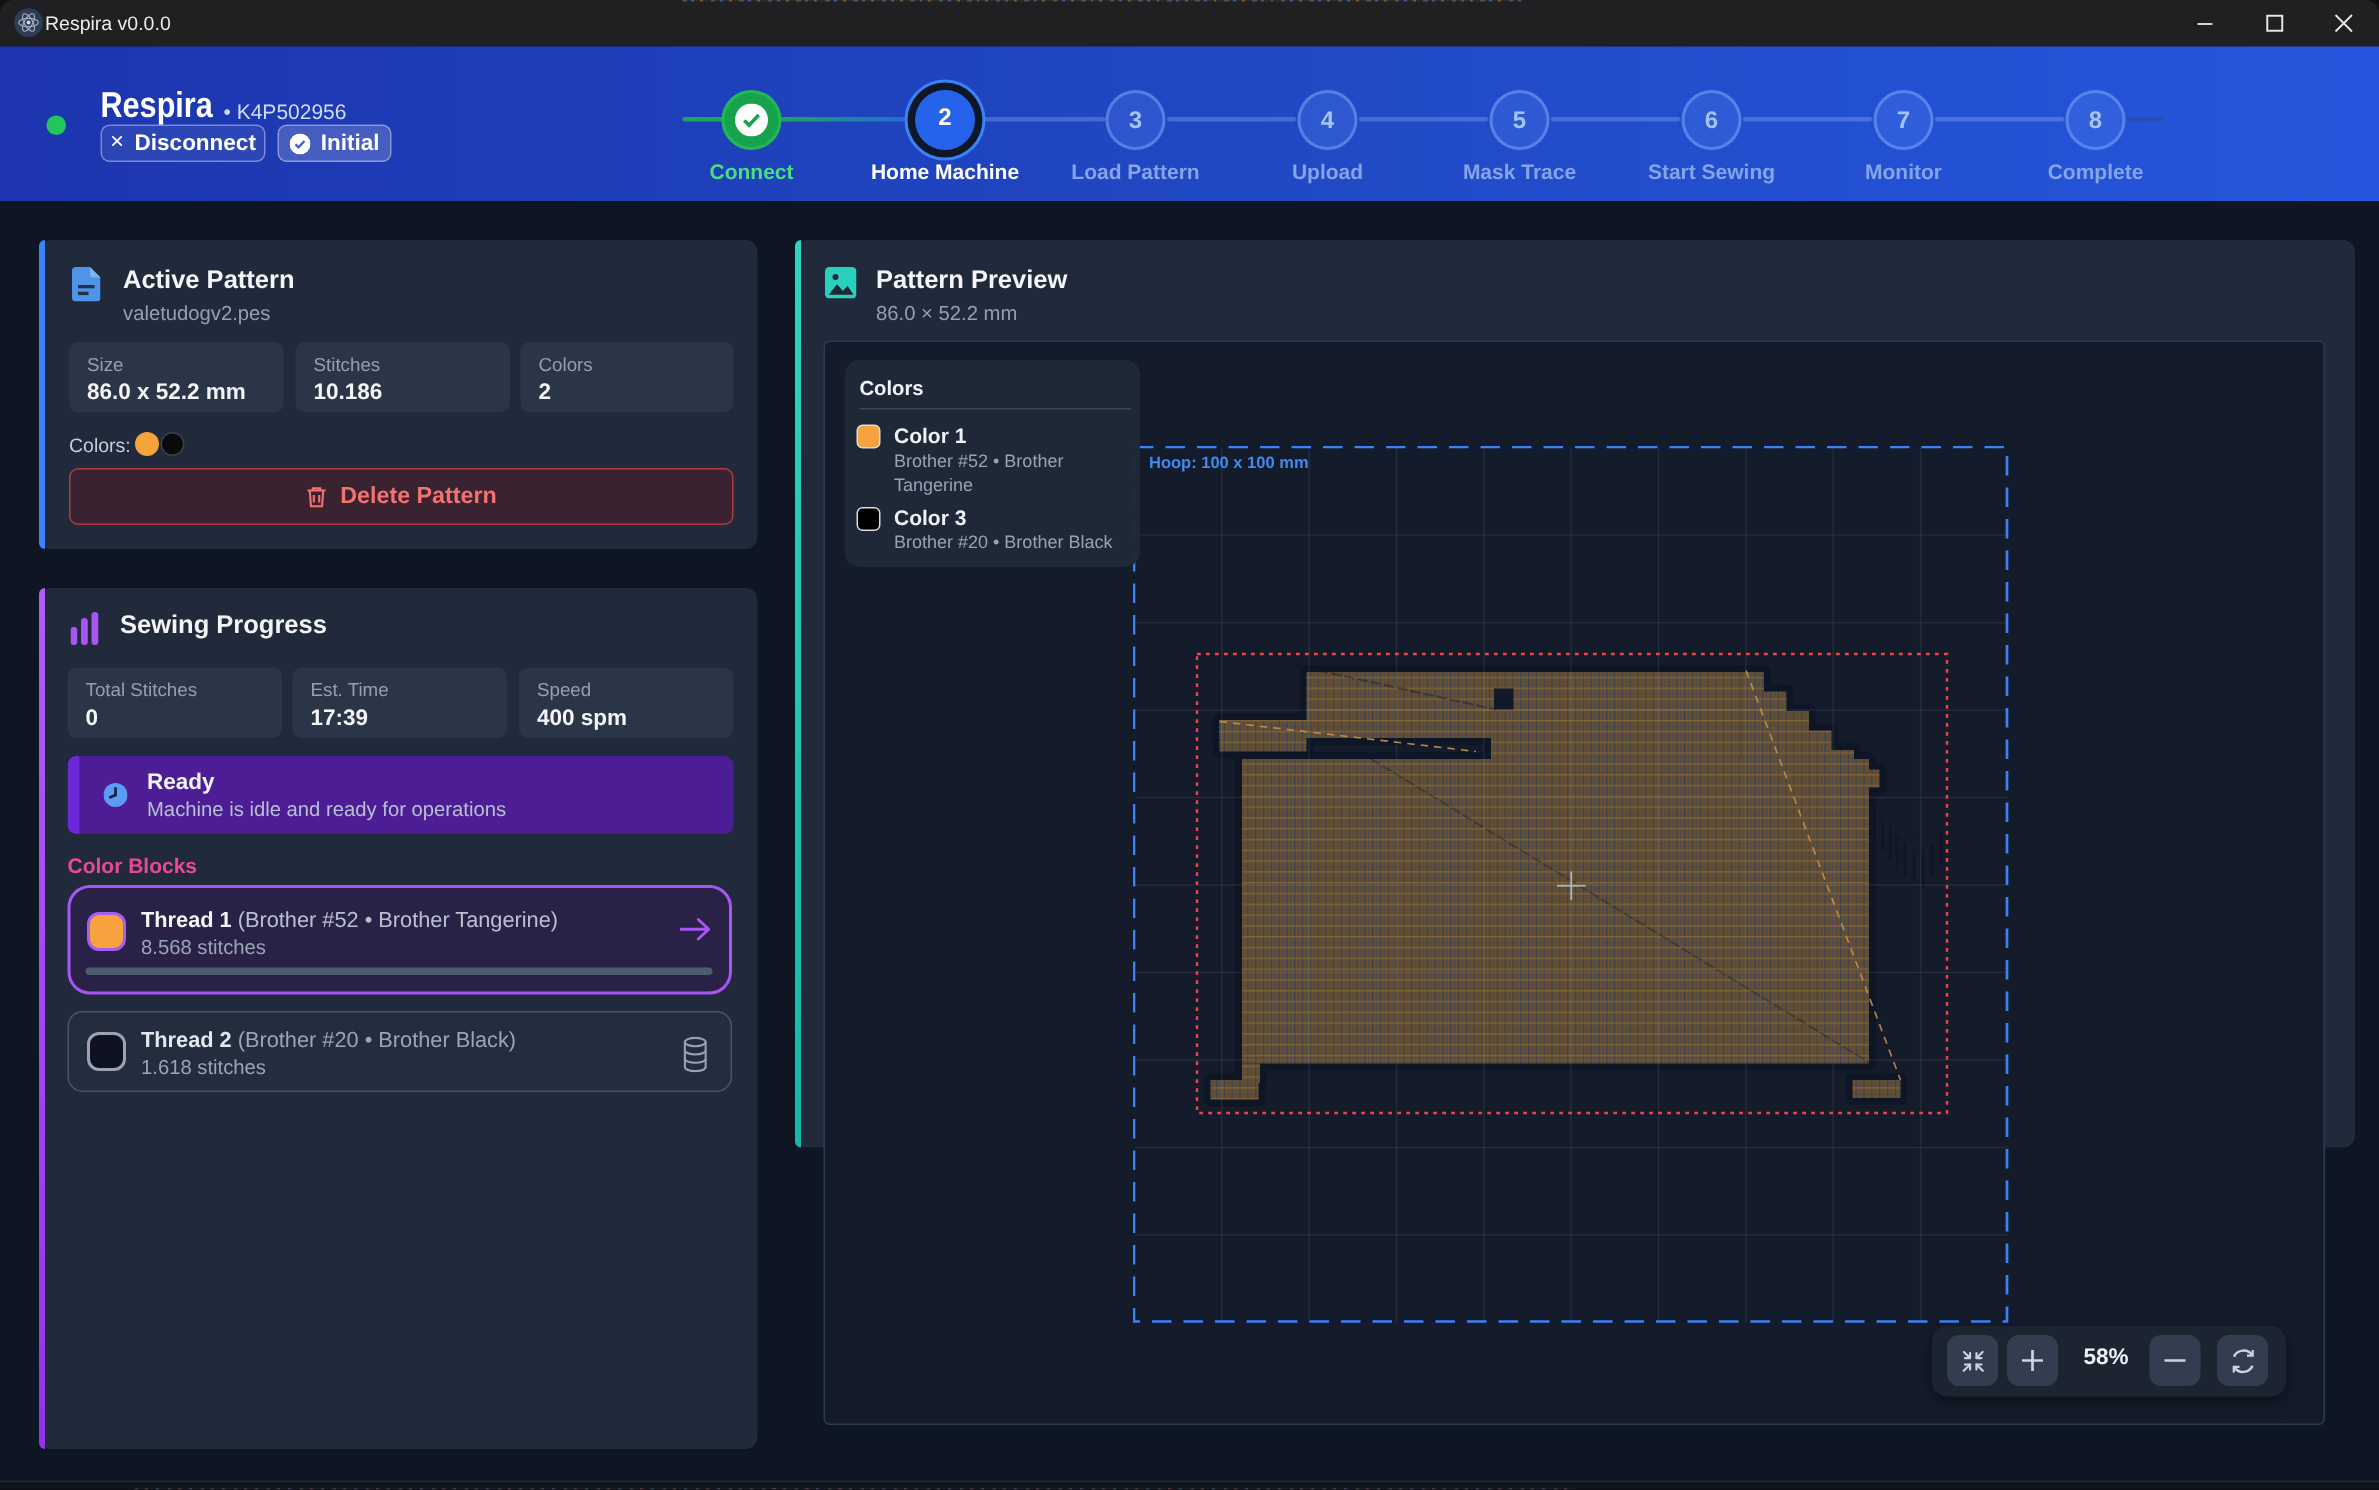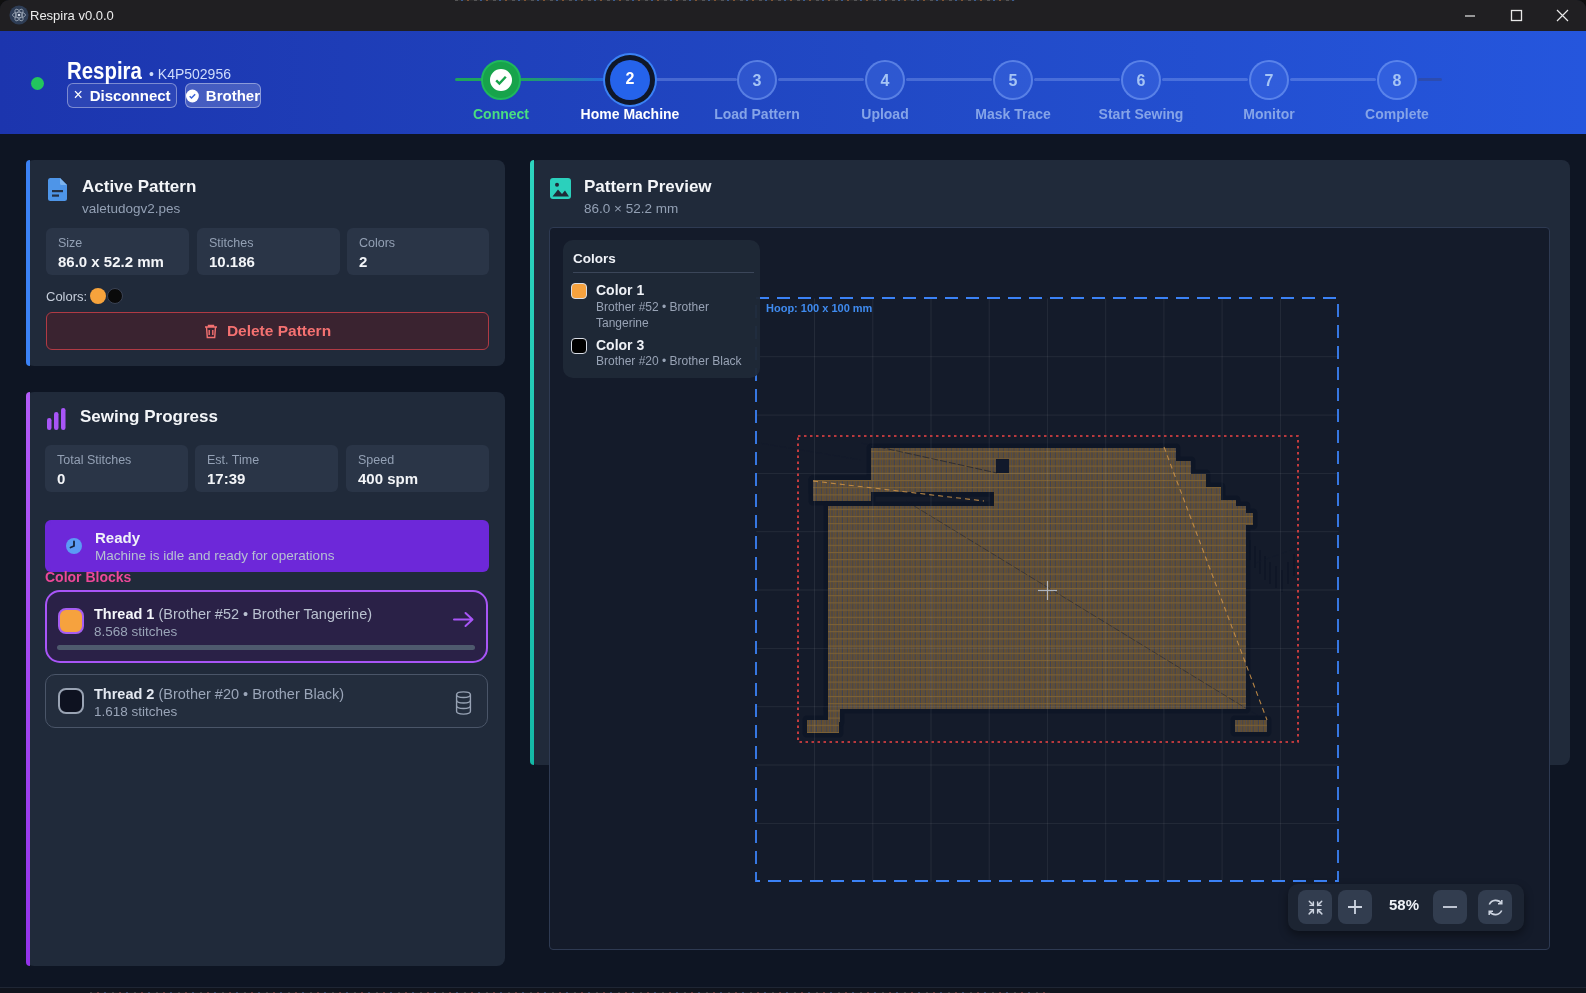--- a/index.html
+++ b/index.html
@@ -31,21 +31,21 @@
 .lstrip { position:absolute; left:0; top:0; bottom:0; width:4px; border-radius:8px 0 0 8px; }
 .cardtitle { font-size:17px; font-weight:bold; color:#f3f5f8; position:absolute; }
 .cardsub { font-size:13.5px; color:#93a0b4; position:absolute; }
 .statbox { position:absolute; width:143px; height:47px; background:#2a3547; border-radius:6px; padding:8px 12px; }
 .statbox .lab { font-size:12.5px; color:#93a0b4; }
 .statbox .val { font-size:15px; font-weight:bold; color:#f3f5f8; margin-top:3px; }
 #main { position:absolute; left:0; top:134px; width:1586px; height:859px; background:#0e1523; }
 #delbtn { left:20px; top:152px; width:443px; height:38px; background:#3a2330; border:1px solid #b03a44;
   border-radius:6px; display:flex; align-items:center; justify-content:center; gap:9px;
   color:#f47171; font-size:15.5px; font-weight:bold; }
-#readybox { left:19px; top:128px; width:444px; height:52px; background:#6d28d9; border-left:5px solid #6d28d9; border-radius:6px; }
+#readybox { left:19px; top:112px; width:444px; height:52px; background:#4c1d95; border-left:8px solid #6d28d9; border-radius:6px; }
 #thread1 { left:19px; top:198px; width:443px; height:73px; background:#2a2147; border:2px solid #a855f7; border-radius:15px; }
 #thread2 { left:19px; top:282px; width:443px; height:54px; background:#232d3d; border:1px solid #4a5568; border-radius:10px; }
 #canvas { position:absolute; left:19px; top:67px; width:1001px; height:723px; background:#141b2a;
   border:1px solid #2e3a52; border-radius:4px; overflow:hidden; }
 #csvg { position:absolute; left:0; top:0; }
 #legend { position:absolute; left:13px; top:12px; width:197px; height:138px; background:rgba(31,41,55,0.96); border-radius:10px; }
 #posbox { position:absolute; left:733px; top:561px; width:241px; height:82px; background:#69390f;
   border:2px solid #ea9623; border-radius:10px; }
 #zoombar { position:absolute; left:738px; top:656px; width:236px; height:47px; background:#1c2432;
   border-radius:10px; box-shadow:0 4px 10px rgba(0,0,0,0.4); }
@@ -87,21 +87,21 @@
     <div id="serial">•&nbsp;K4P502956</div>
     <div class="hbtn" id="btn-disc">
         <span style="font-weight:normal;font-size:16px;margin-top:-2px">×</span>
         <span>Disconnect</span>
       </div>
     <div class="hbtn" id="btn-init">
       <svg width="14" height="14" viewBox="0 0 14 14">
           <circle cx="7" cy="7" r="7" fill="#fff"></circle>
           <path d="M4 7.2l2 2 4-4.2" stroke="#3a62d8" stroke-width="1.6" fill="none"></path>
         </svg>
-      <span>Brother</span>
+      <span>Initial</span>
     </div>
 
     <div class="stepline" style="left:455px;width:28px;background:#1fa45c"></div>
     <div class="stepline" style="left:520px;width:92px;background:linear-gradient(90deg,#1fa45c,#2563eb)"></div>
     <div class="stepline" style="left:651px;width:86px"></div>
     <div class="stepline" style="left:778px;width:86px"></div>
     <div class="stepline" style="left:906px;width:86px"></div>
     <div class="stepline" style="left:1034px;width:86px"></div>
     <div class="stepline" style="left:1162px;width:86px"></div>
     <div class="stepline" style="left:1290px;width:86px"></div>

